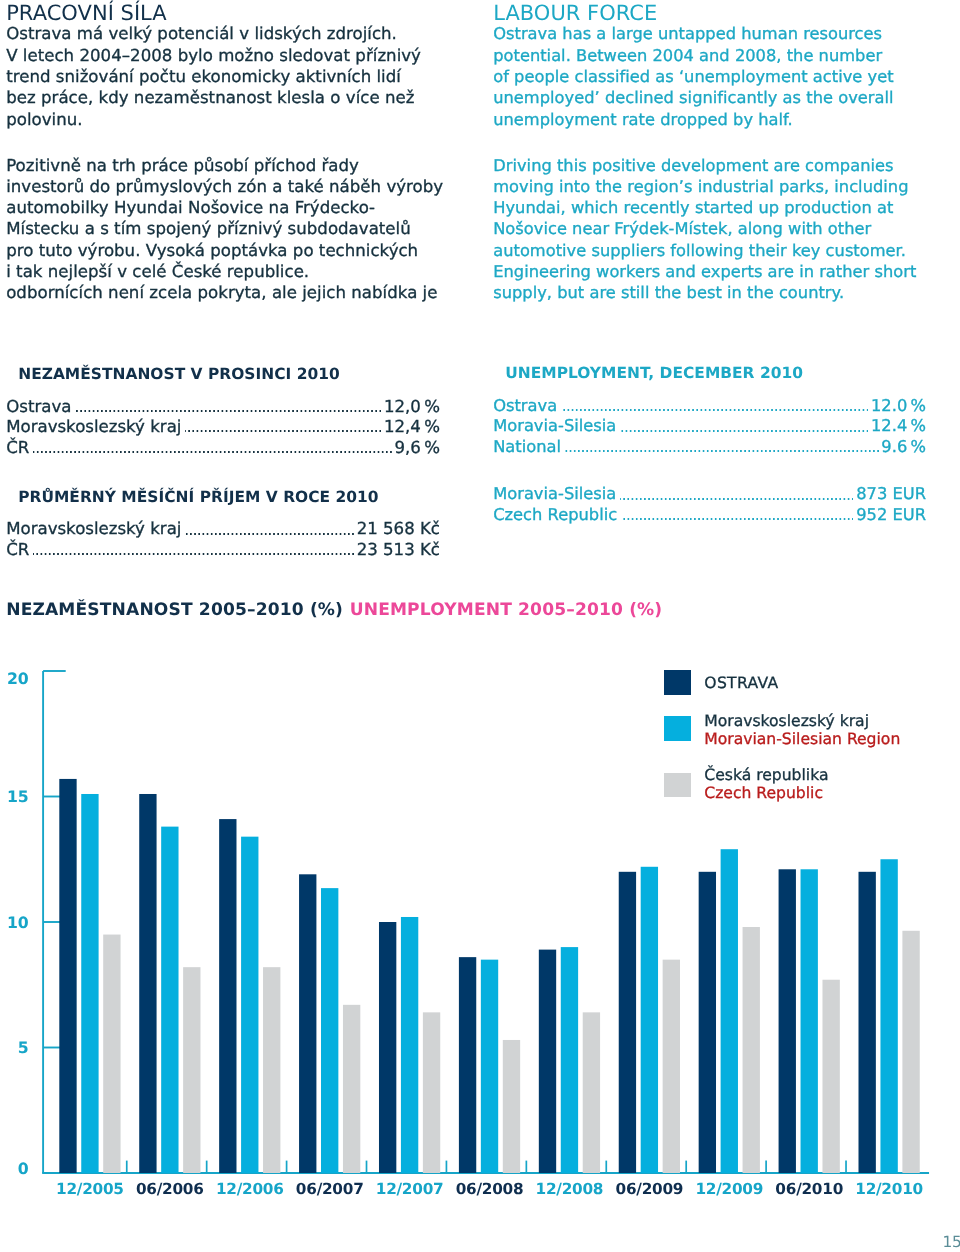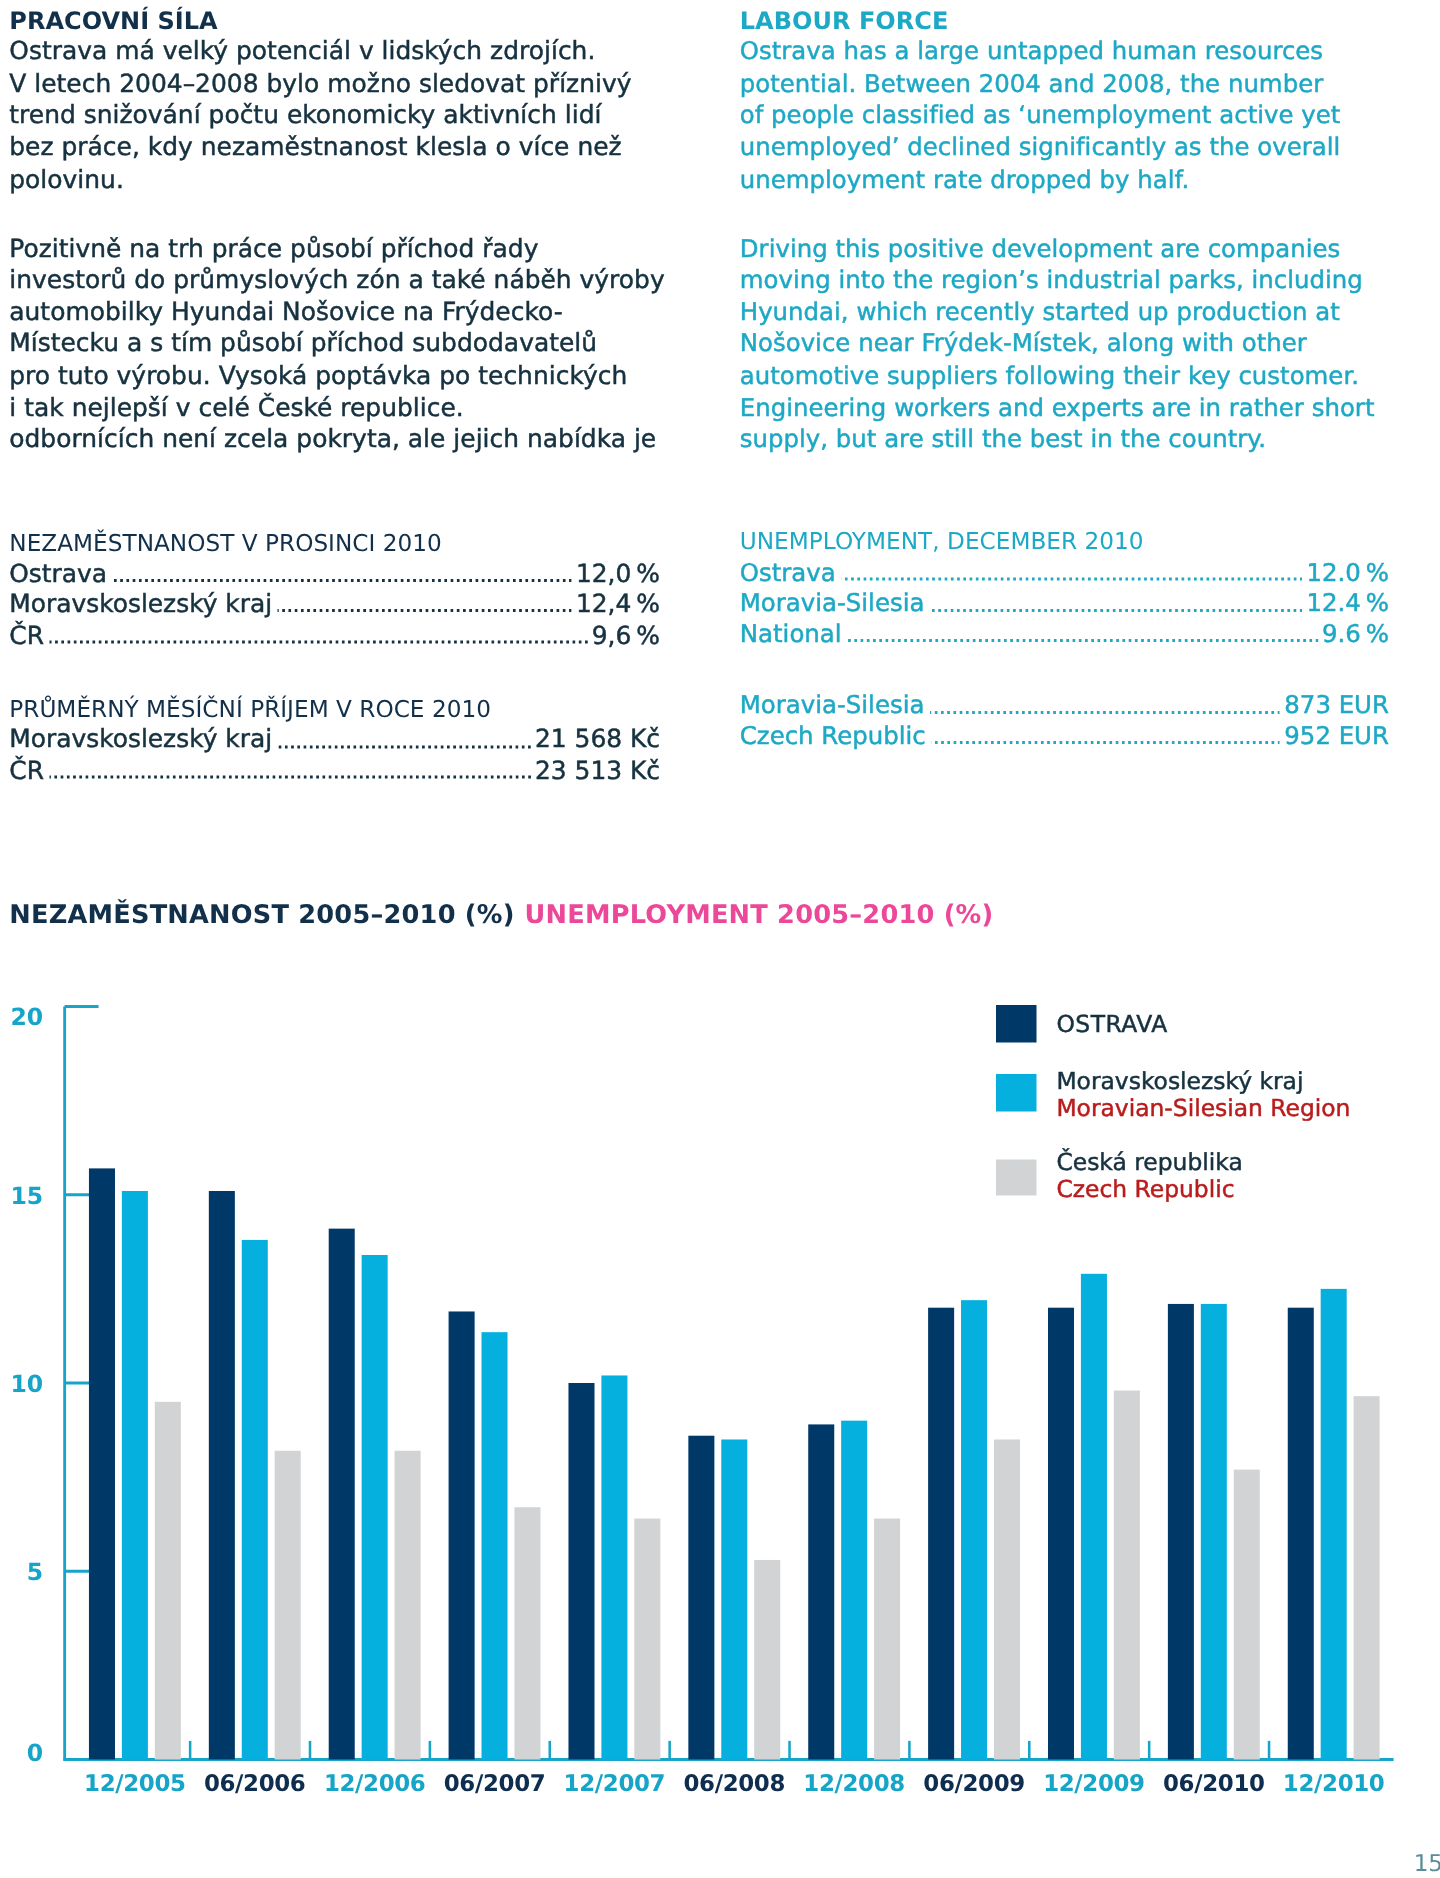--- a/index.html
+++ b/index.html
@@ -10,22 +10,22 @@
        text-rendering:geometricPrecision;}
   .page{position:relative;width:960px;height:1252px;overflow:hidden;}
 
   
   .col{position:absolute;top:1.75px;}
   .col-left{left:6.2px;width:442px;}
   .col-right{left:493.2px;width:442px;}
 
   .sec-head{
     position:relative;top:1.3px;
-    font-weight:700;
-    font-size:16px;
+    font-weight:400;
+    font-size:21px;
     letter-spacing:0.02px;
     line-height:21.3px;
     margin:0;
   }
   .para{
     -webkit-text-stroke:0.32px currentColor;
     font-size:16.6px;
     line-height:21.3px;
     padding-top:0.4px;
     margin:0;
@@ -37,21 +37,21 @@
   .col-left .sec-head,.col-left .para{color:#12304a;}
   .col-right .sec-head,.col-right .para{color:#1da8c5;}
   .col-right .para{font-size:16.25px;}
   .col-left .para{color:#16313f;}
 
   
   .stats{position:absolute;}
   .stats-left{left:6.2px;width:433.8px;top:352px;}
   .stats-right{left:493.2px;width:432.8px;top:351.3px;}
   .stat-title{
-    font-weight:400;font-size:15.45px;letter-spacing:0.02px;line-height:20.6px;margin:0;
+    font-weight:700;font-size:15.45px;letter-spacing:0.02px;line-height:20.6px;margin:12px;
   }
   .stat-row{
     display:flex;align-items:baseline;font-size:16.6px;line-height:20.6px;white-space:nowrap;
     -webkit-text-stroke:0.32px currentColor;
   }
   .stat-label{flex:0 0 auto;}
   .stat-dots{
     flex:1 1 auto;
     align-self:flex-end;
     height:2.0px;
@@ -113,21 +113,21 @@
           <span class="tline">Ostrava má velký potenciál v lidských zdrojích.</span>
           <span class="tline">V letech 2004–2008 bylo možno sledovat příznivý</span>
           <span class="tline">trend snižování počtu ekonomicky aktivních lidí</span>
           <span class="tline">bez práce, kdy nezaměstnanost klesla o více než</span>
           <span class="tline">polovinu.</span>
         </p>
         <p class="para">
           <span class="tline">Pozitivně na trh práce působí příchod řady</span>
           <span class="tline">investorů do průmyslových zón a také náběh výroby</span>
           <span class="tline">automobilky Hyundai Nošovice na Frýdecko-</span>
-          <span class="tline">Místecku a s tím působí příchod subdodavatelů</span>
+          <span class="tline">Místecku a s tím spojený příznivý subdodavatelů</span>
           <span class="tline">pro tuto výrobu. Vysoká poptávka po technických</span>
           <span class="tline">i tak nejlepší v celé České republice.</span>
           <span class="tline">odbornících není zcela pokryta, ale jejich nabídka je</span>
         </p>
       </div>
   </div>
 
   <div class="col col-right">
     <h2 class="sec-head">LABOUR FORCE</h2>
     <div class="para-host">

